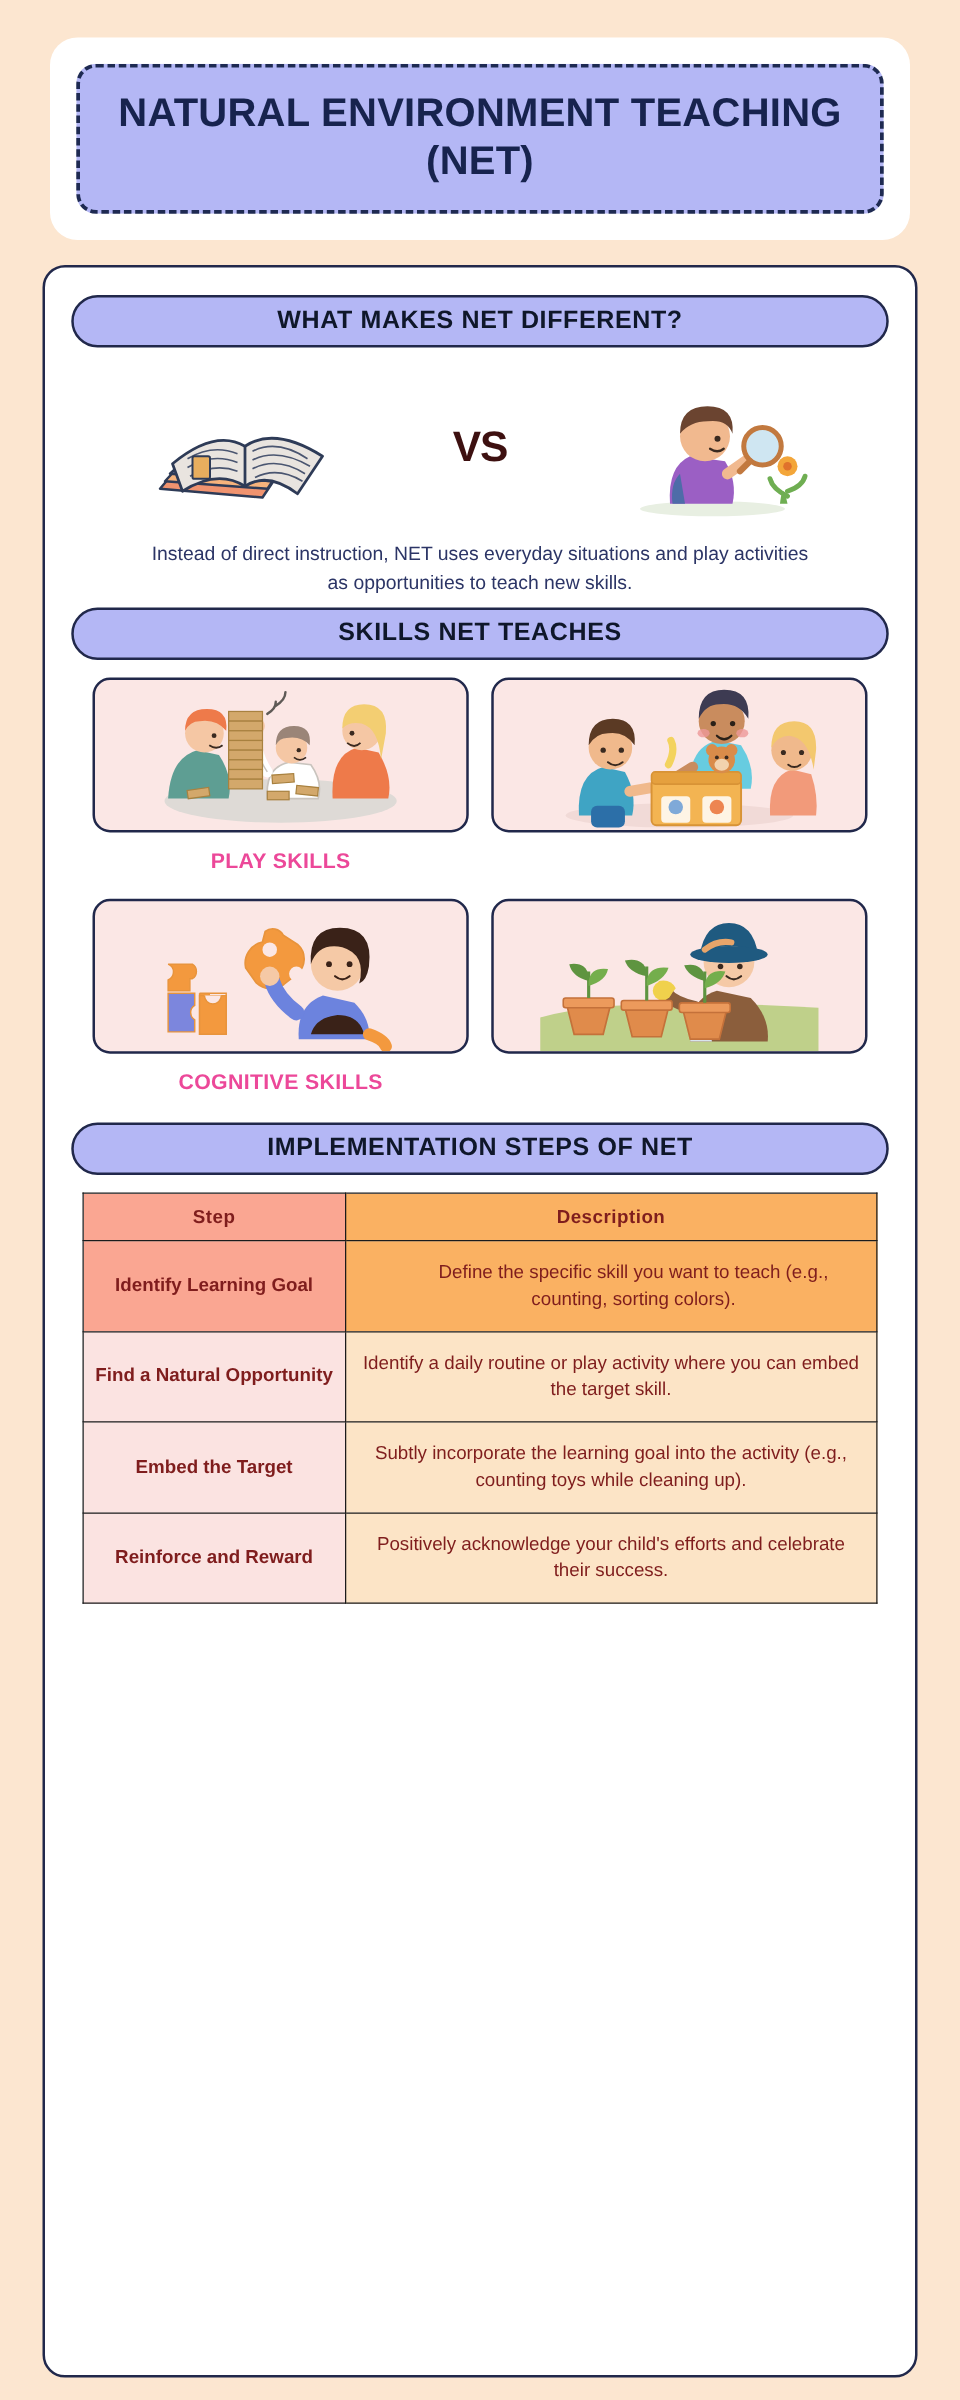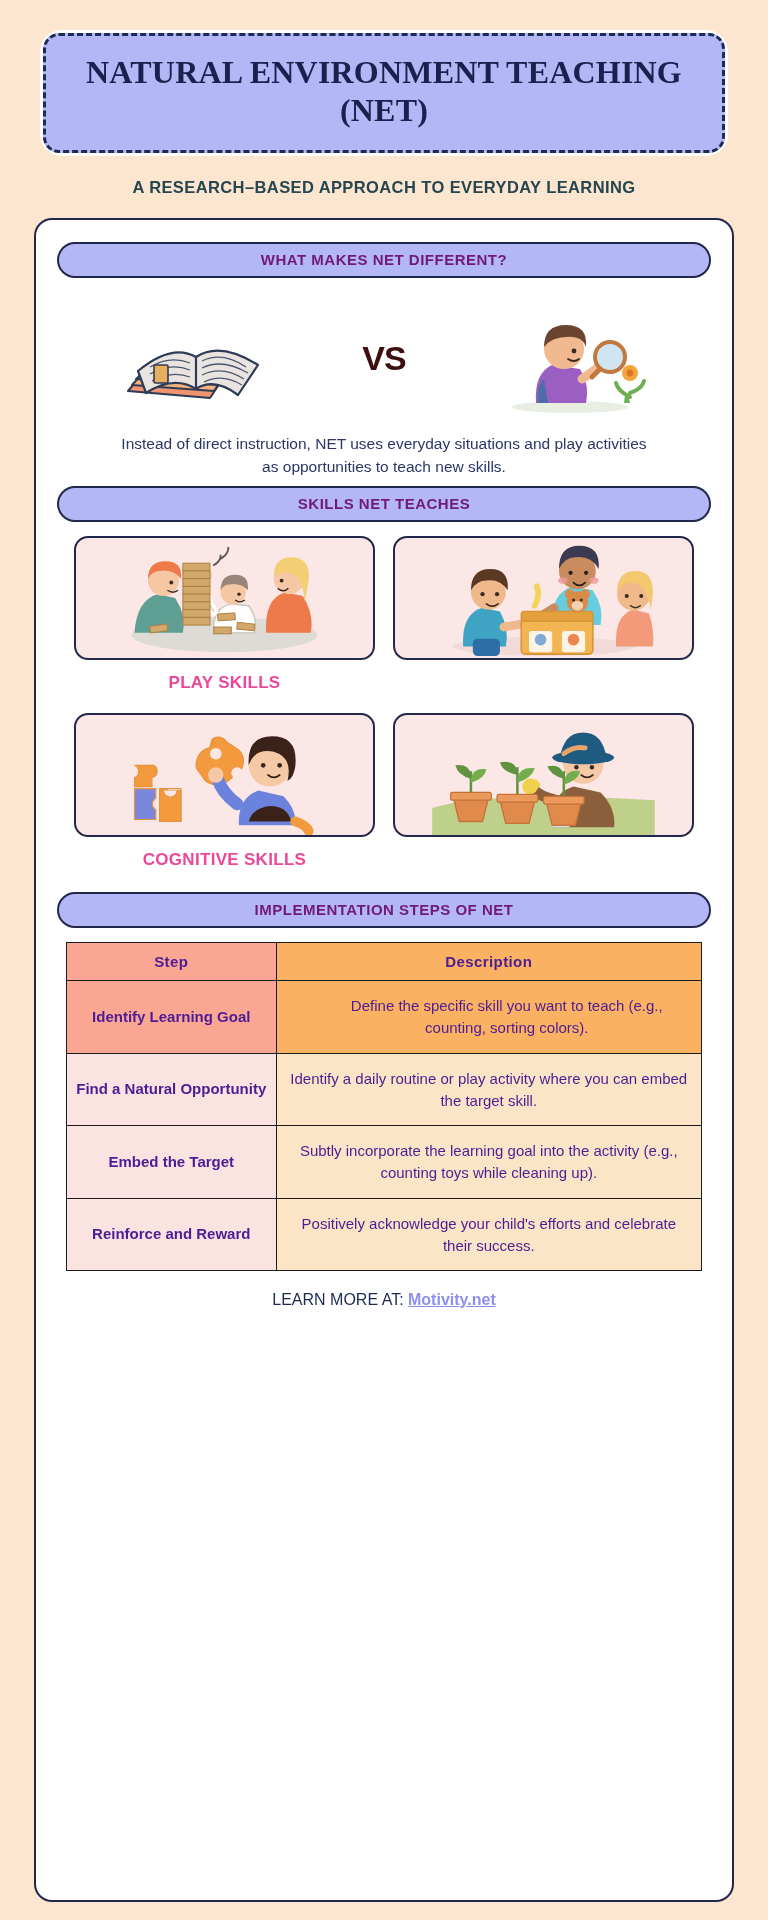--- a/index.html
+++ b/index.html
@@ -19,22 +19,21 @@
     align-items: center;
   }
   
   .title-wrap {
     width: 100%;
     padding: 12px 22px 0 22px;
   }
   .title-outer {
     background: #ffffff;
     border-radius: 22px;
-    padding: 3px;
-    font-family: Liberation Serif, serif;
+    padding: 21px;
   }
   .title-box {
     background: #B4B7F5;
     border: 3px dashed #1E2A52;
     border-radius: 16px;
     padding: 18px 10px 20px 10px;
     text-align: center;
   }
   .title-text {
     color: #17234E;
@@ -64,22 +63,22 @@
     padding: 14px 16px 16px 16px;
     flex: 1;
     display: flex;
     flex-direction: column;
   }
   .pill {
     background: #B4B7F5;
     border: 2px solid #21284B;
     border-radius: 999px;
     text-align: center;
-    color: #701a75;
-    font-size: 15px;
+    color: #0f172a;
+    font-size: 20px;
     font-weight: bold;
     letter-spacing: 0.5px;
     padding: 7px 10px 8px 10px;
     margin: 8px 5px 0 5px;
   }
   
   .compare {
     display: flex;
     align-items: center;
     justify-content: space-around;
@@ -131,21 +130,21 @@
   .table-wrap { padding: 14px 14px 0 14px; }
   table {
     width: 100%;
     border-collapse: collapse;
     table-layout: fixed;
   }
   th, td {
     border: 1.6px solid #1B1B1B;
     vertical-align: middle;
     text-align: center;
-    color: #4c1d95;
+    color: #7f1d1d;
   }
   th { font-size: 15px; font-weight: bold; padding: 10px 4px; letter-spacing: 0.4px; }
   .th-step { background: #FAA692; width: 33%; }
   .th-desc { background: #FAB162; }
   td.step-cell { font-size: 15px; font-weight: bold; line-height: 1.35; padding: 14px 8px; }
   td.desc-cell { font-size: 15px; line-height: 1.45; padding: 14px 12px; }
   .row-dark .step-cell { background: #FAA692; margin-left: 44px; }
   .row-dark .desc-cell { background: #FAB162; padding-left: 48px; }
   .row-light .step-cell { background: #FBE3E1; }
   .row-light .desc-cell { background: #FCE4C6; }
@@ -166,21 +165,20 @@
 <body>
 
 <div class="page">
 
   <div class="title-wrap">
     <div class="title-outer">
       <div class="title-box">
         <div class="title-text">NATURAL ENVIRONMENT TEACHING (NET)</div>
       </div>
     </div>
-    <div class="subtitle">A RESEARCH–BASED APPROACH TO EVERYDAY LEARNING</div>
   </div>
 
   <div class="card">
 
     <div class="pill">WHAT MAKES NET DIFFERENT?</div>
 
     <div class="compare">
       <div class="art">
         <svg viewBox="0 0 180 120">
           <g stroke="#2E3B57" stroke-width="2" fill="none" stroke-linejoin="round">
@@ -436,17 +434,14 @@
             <td class="desc-cell">Subtly incorporate the learning goal into the activity (e.g., counting toys while cleaning up).</td>
           </tr>
           <tr class="row-light">
             <td class="step-cell">Reinforce and Reward</td>
             <td class="desc-cell">Positively acknowledge your child's efforts and celebrate their success.</td>
           </tr>
         </tbody>
       </table>
     </div>
 
-    <div class="footer">
-      <span>LEARN MORE AT: </span><a href="#">Motivity.net</a>
-    </div>
   </div>
 </div>
 
 </body></html>

